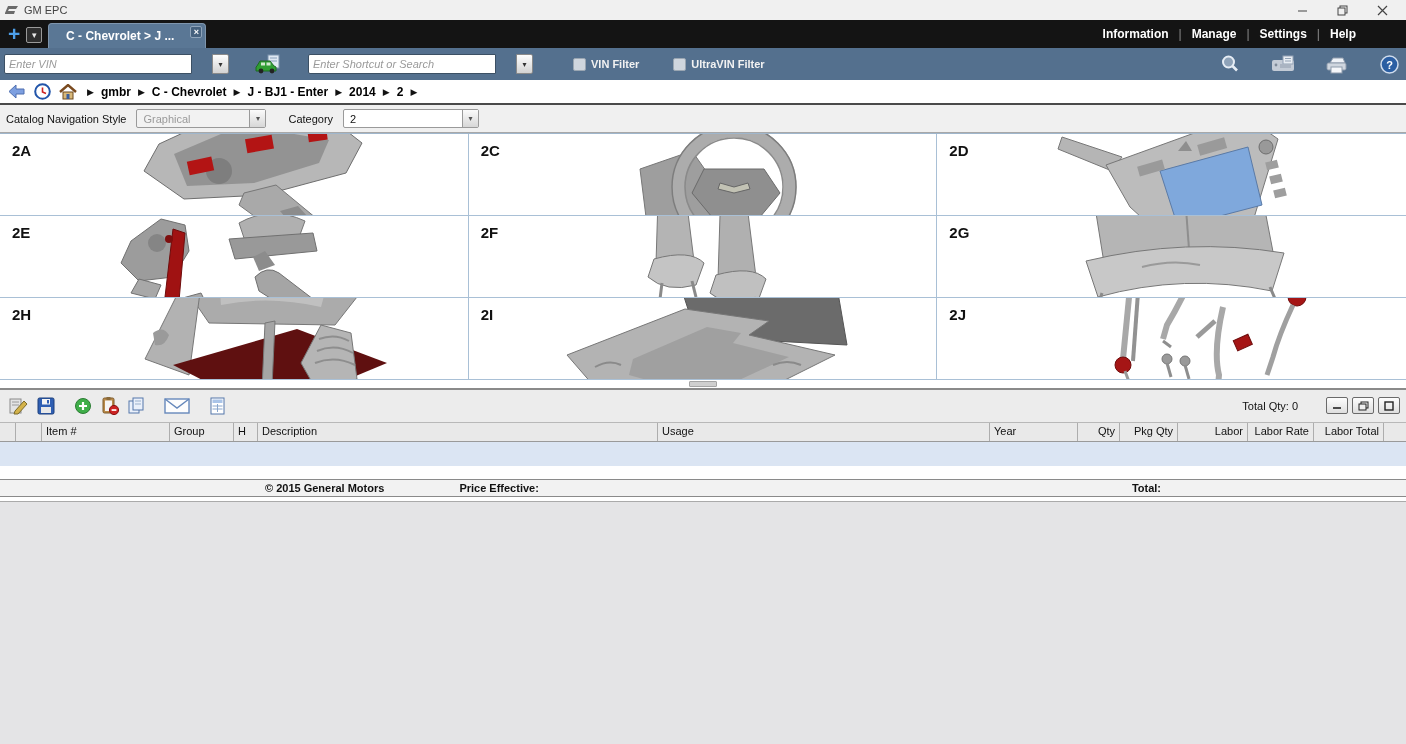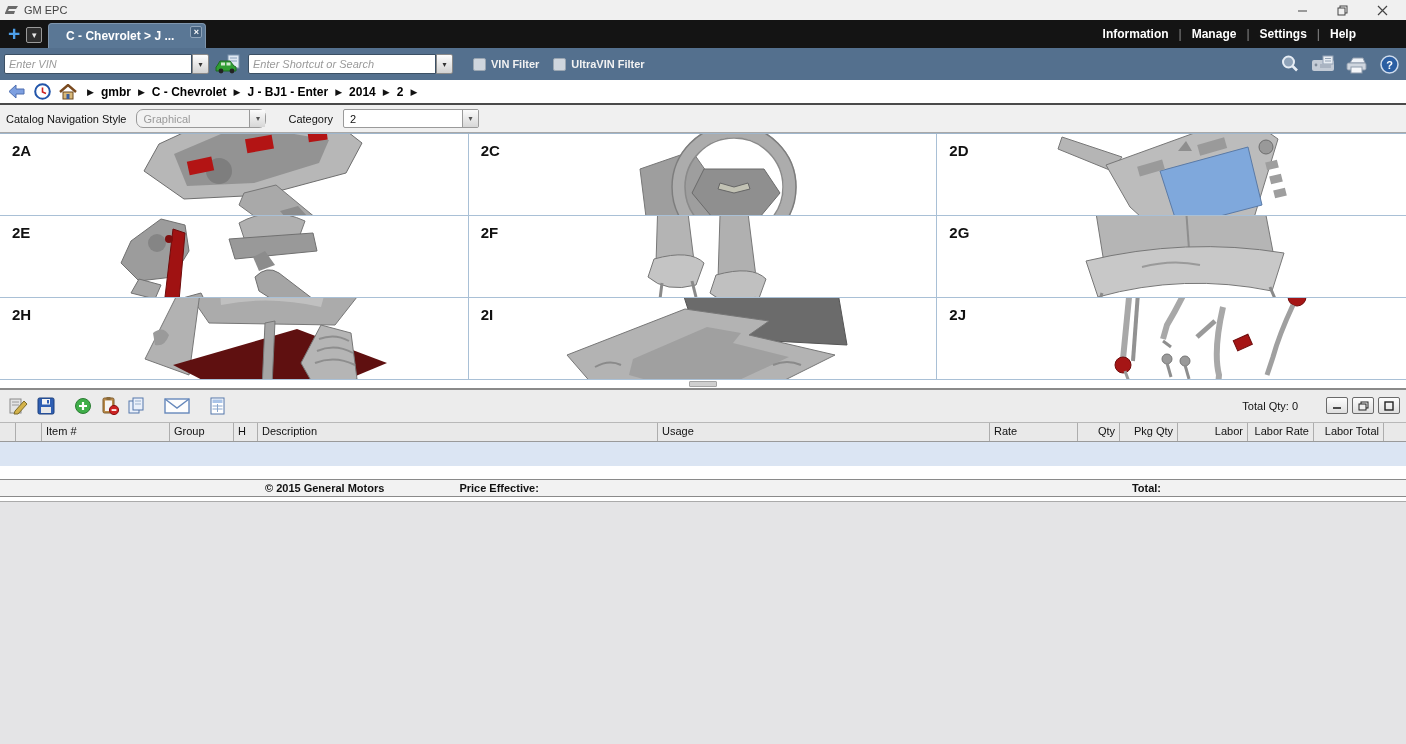--- a/index.html
+++ b/index.html
@@ -24,21 +24,21 @@
     border-radius:4px 4px 0 0; color:#fff; font-size:12px; font-weight:bold; display:flex; align-items:center;
     justify-content:center; padding-right:14px; }
   .tabclose { position:absolute; top:2px; right:3px; width:12px; height:12px; background:#45617e; border:1px solid #8fa4ba;
     border-radius:2px; color:#fff; font-size:9px; line-height:10px; text-align:center; font-weight:bold; }
   .tabbar .spacer { flex:1; }
   .menu { display:flex; align-items:center; height:28px; padding-right:34px; }
   .menu .mitem { color:#fff; font-size:12px; font-weight:bold; padding:0 10px; }
   .menu .msep { color:#8a8a8a; font-size:12px; }
 
   
-  .searchbar { height:29px; background:#54708e; display:flex; align-items:center; padding:16px 4px; flex:0 0 auto; }
+  .searchbar { height:29px; background:#54708e; display:flex; align-items:center; padding:16px 4px; flex:0 0 auto;gap:20px; }
   .textin { height:20px; border:1px solid #3c5064; border-radius:2px 0 0 2px; background:#fff; font-size:11px;
     padding:0 4px; font-style:italic; color:#333; font-family:"Liberation Sans", sans-serif; }
   .textin::placeholder { color:#9a9a9a; font-style:italic; }
   .dropbtn { width:17px; height:20px; background:linear-gradient(#fdfdfd,#d3d3d3); border:1px solid #8a8a8a;
     border-radius:0 2px 2px 0; font-size:8px; color:#333; display:flex; align-items:center; justify-content:center; margin-right:6px; }
   .vehicon { width:26px; height:21px; margin-right:7px; }
   .chk { display:flex; align-items:center; margin-left:14px; }
   .chkbox { width:13px; height:13px; background:#cfd6de; border:1px solid #9aa6b2; border-radius:2px; margin-right:5px; }
   .chklabel { color:#f2f2f2; font-size:11px; font-weight:bold; }
   .searchbar .spacer { flex:1; }
@@ -54,21 +54,21 @@
   
   .filterbar { height:28px; background:#f0f0f0; border-bottom:1px solid #a8a8a8; display:flex; align-items:center;
     padding:0 6px; flex:0 0 auto; }
   .flabel { font-size:11px; color:#111; margin-right:10px; }
   .select { height:19px; display:flex; align-items:center; border:1px solid #9a9a9a; border-radius:2px; background:#fff; }
   .select .val { font-size:11px; padding:0 6px; flex:1; color:#111; }
   .select .arr { width:16px; height:100%; background:linear-gradient(#fbfbfb,#d7d7d7); border-left:1px solid #9a9a9a;
     font-size:8px; color:#555; display:flex; align-items:center; justify-content:center; }
   .select.disabled { background:#f2f2f2; }
   .select.disabled .val { color:#9a9a9a; }
-  .sel-style { width:130px; margin-right:22px;border-radius:7px; }
+  .sel-style { width:130px; margin-right:22px; }
   .sel-cat { width:136px; }
 
   
   .grid { flex:1 1 auto; display:grid; grid-template-columns:1fr 1fr 1fr; grid-template-rows:1fr 1fr 1fr;
     background:#fff; border-top:1px solid #9fb6cc; }
   .cell { position:relative; border-right:1px solid #a9c0d6; border-bottom:1px solid #a9c0d6; background:#fff; overflow:hidden; }
   .cell:nth-child(3n) { border-right:none; }
   .cell-label { position:absolute; top:8px; left:12px; font-size:15px; font-weight:bold; color:#111; }
   .cell-art { position:absolute; top:50%; left:50%; transform:translate(-50%,-50%); }
 
@@ -492,21 +492,21 @@
   </div>
 
   <div class="thead">
     <div class="th" style="width:16px"></div>
     <div class="th" style="width:26px"></div>
     <div class="th" style="width:128px">Item #</div>
     <div class="th" style="width:64px">Group</div>
     <div class="th" style="width:24px">H</div>
     <div class="th" style="width:400px">Description</div>
     <div class="th" style="width:332px">Usage</div>
-    <div class="th" style="width:88px">Rate</div>
+    <div class="th" style="width:88px">Year</div>
     <div class="th r" style="width:42px">Qty</div>
     <div class="th r" style="width:58px">Pkg Qty</div>
     <div class="th r" style="width:70px">Labor</div>
     <div class="th r" style="width:66px">Labor Rate</div>
     <div class="th r" style="width:70px">Labor Total</div>
     <div class="th" style="flex:1; border-right:none"></div>
   </div>
 
   <div class="row-blue"></div>
   <div class="row-white"></div>

